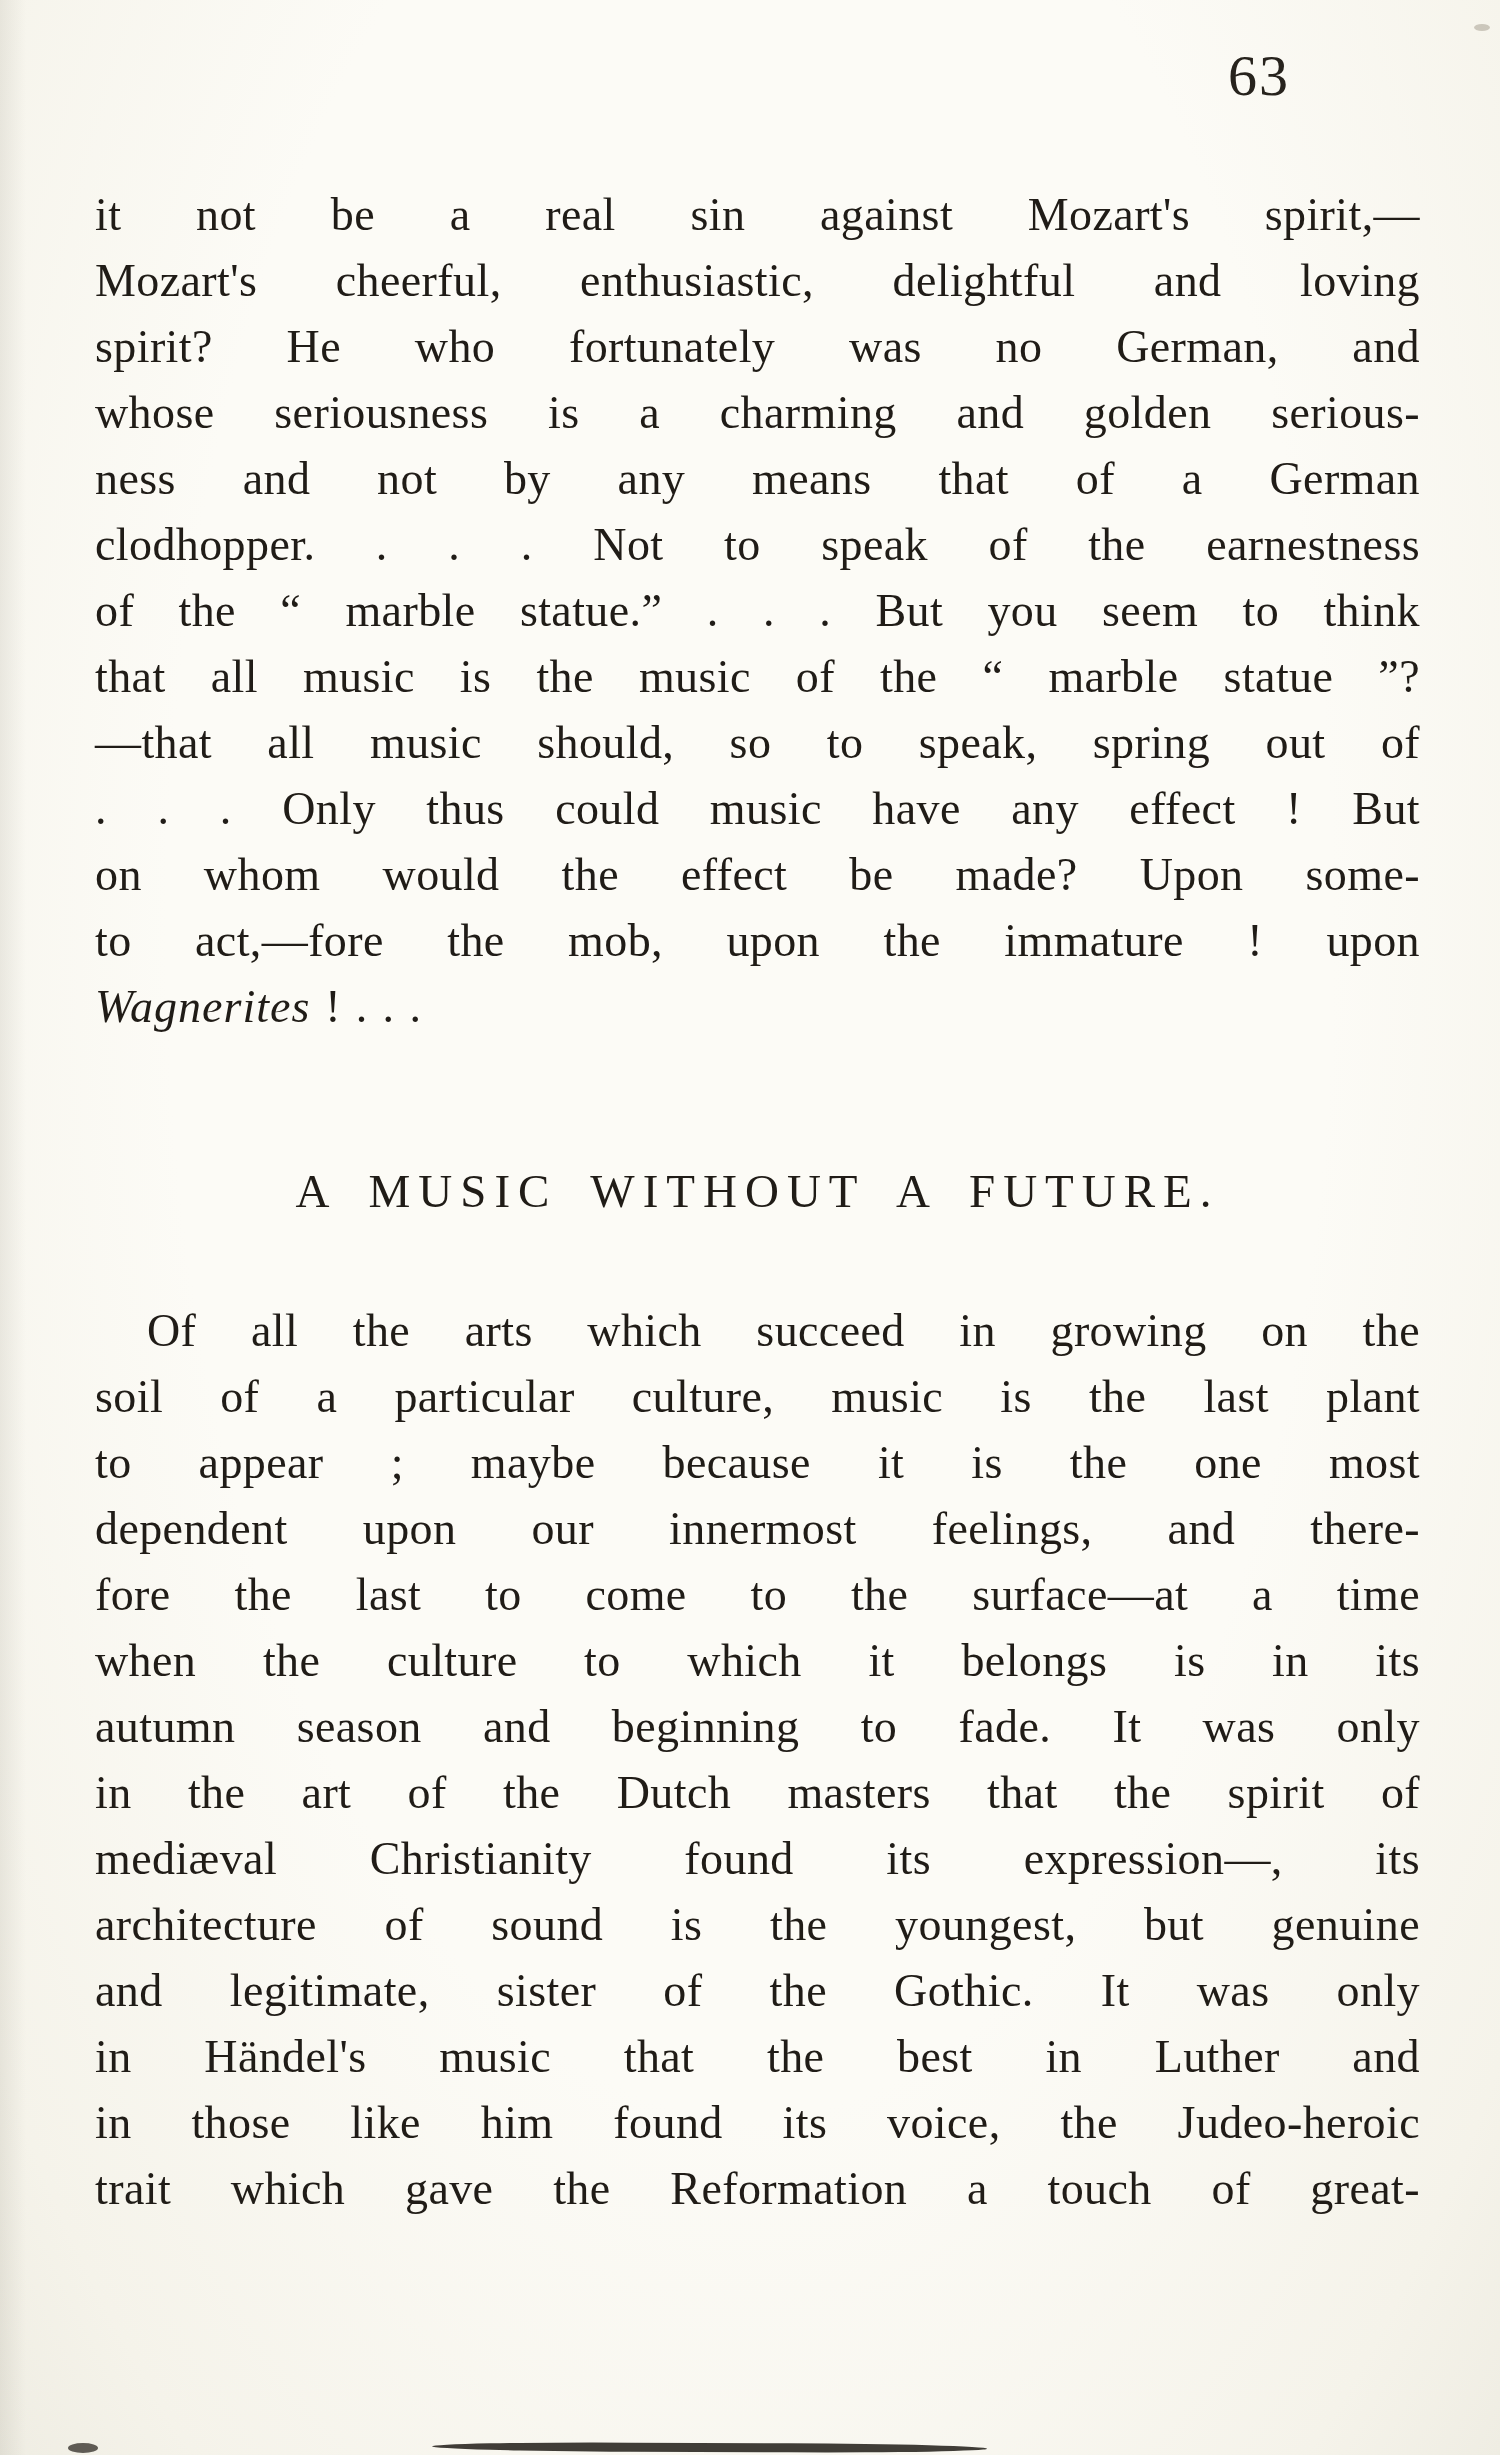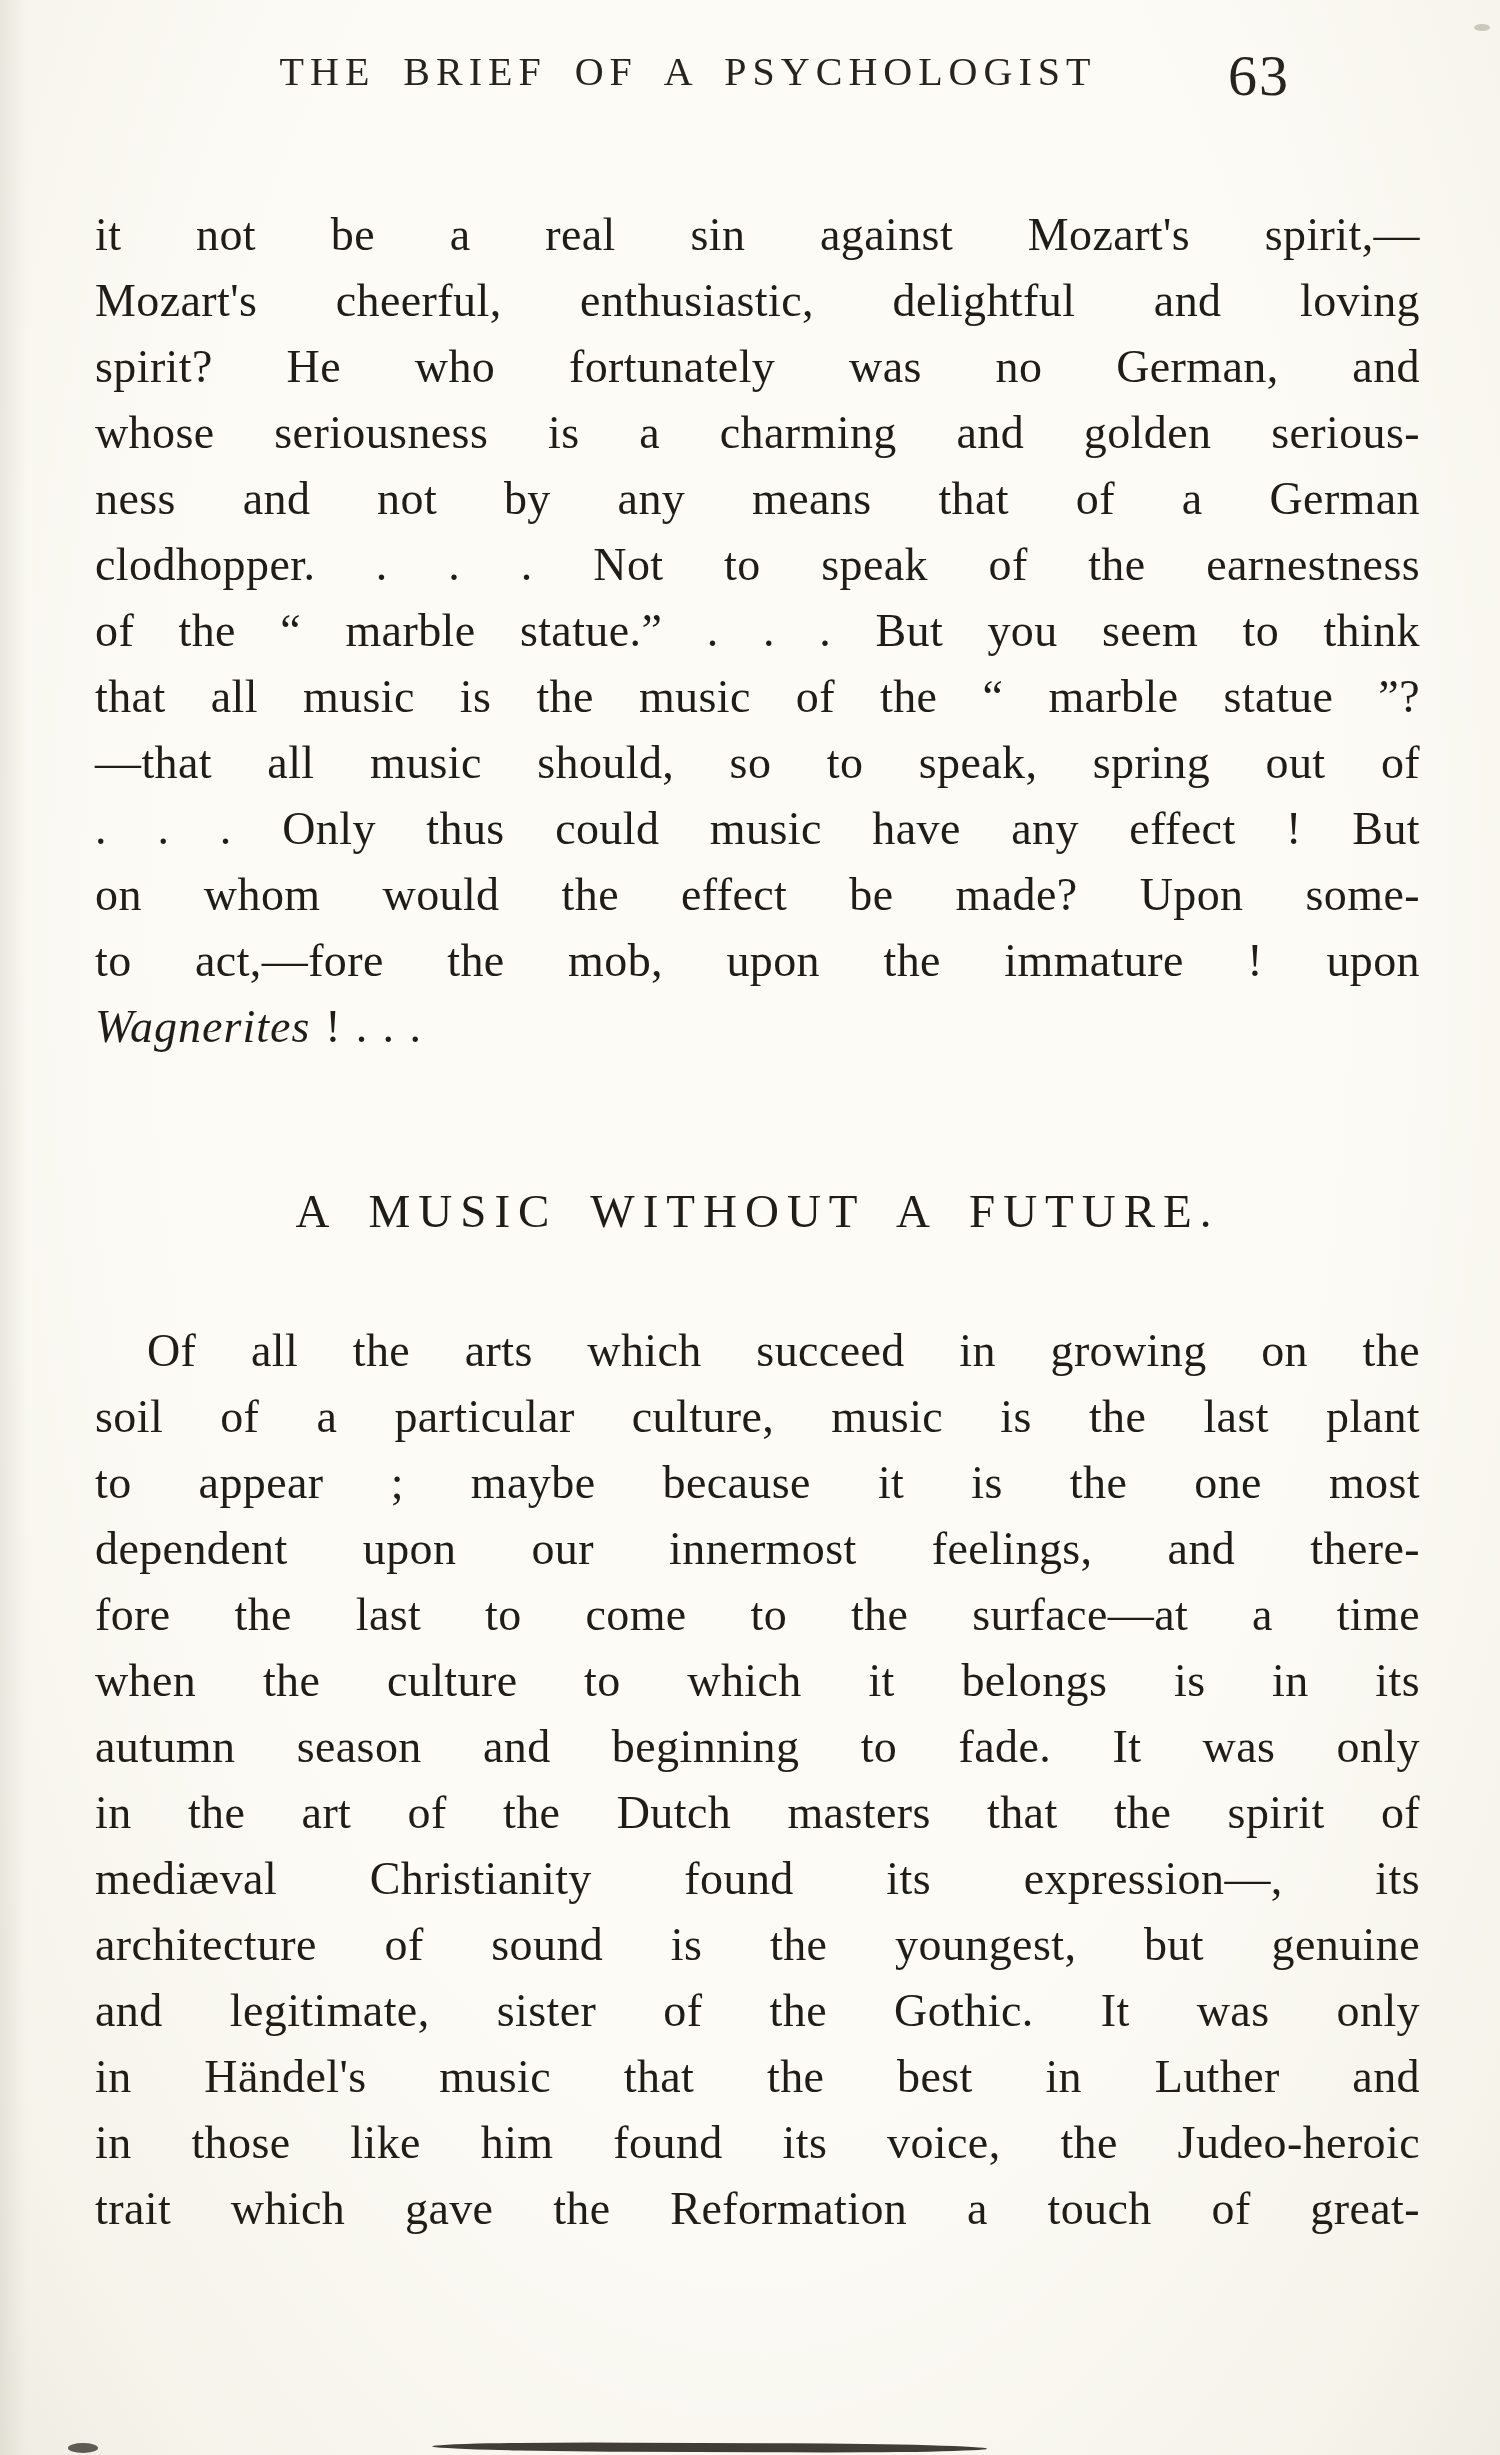--- a/index.html
+++ b/index.html
@@ -45,21 +45,20 @@
     letter-spacing: 2px;
     color: #27231d;
   }
 
   
   .text-block {
     position: absolute;
     top: 182px;
     left: 95px;
     width: 1325px;
-    margin-top: 20px;
   }
   .body-line {
     margin: 0;
     font-size: 46px;
     line-height: 66px;
     text-align: justify;
     text-align-last: justify;
     text-justify: inter-word;
     letter-spacing: 0.4px;
     word-spacing: 3px;
@@ -129,21 +128,20 @@
     height: 100%;
     background: linear-gradient(90deg, rgba(120,115,100,0.12), rgba(120,115,100,0));
   }
 </style>
 </head>
 <body>
 
 <div class="page">
 
   <header class="running-head">
-    <span class="head-title">THE BRIEF OF A PSYCHOLOGIST</span>
     <span class="page-number">63</span>
   </header>
 
   <main class="text-block">
 
     <p class="body-line">it not be a real sin against Mozart's spirit,—</p>
     <p class="body-line">Mozart's cheerful, enthusiastic, delightful and loving</p>
     <p class="body-line">spirit? He who fortunately was no German, and</p>
     <p class="body-line">whose seriousness is a charming and golden serious-</p>
     <p class="body-line">ness and not by any means that of a German</p>

